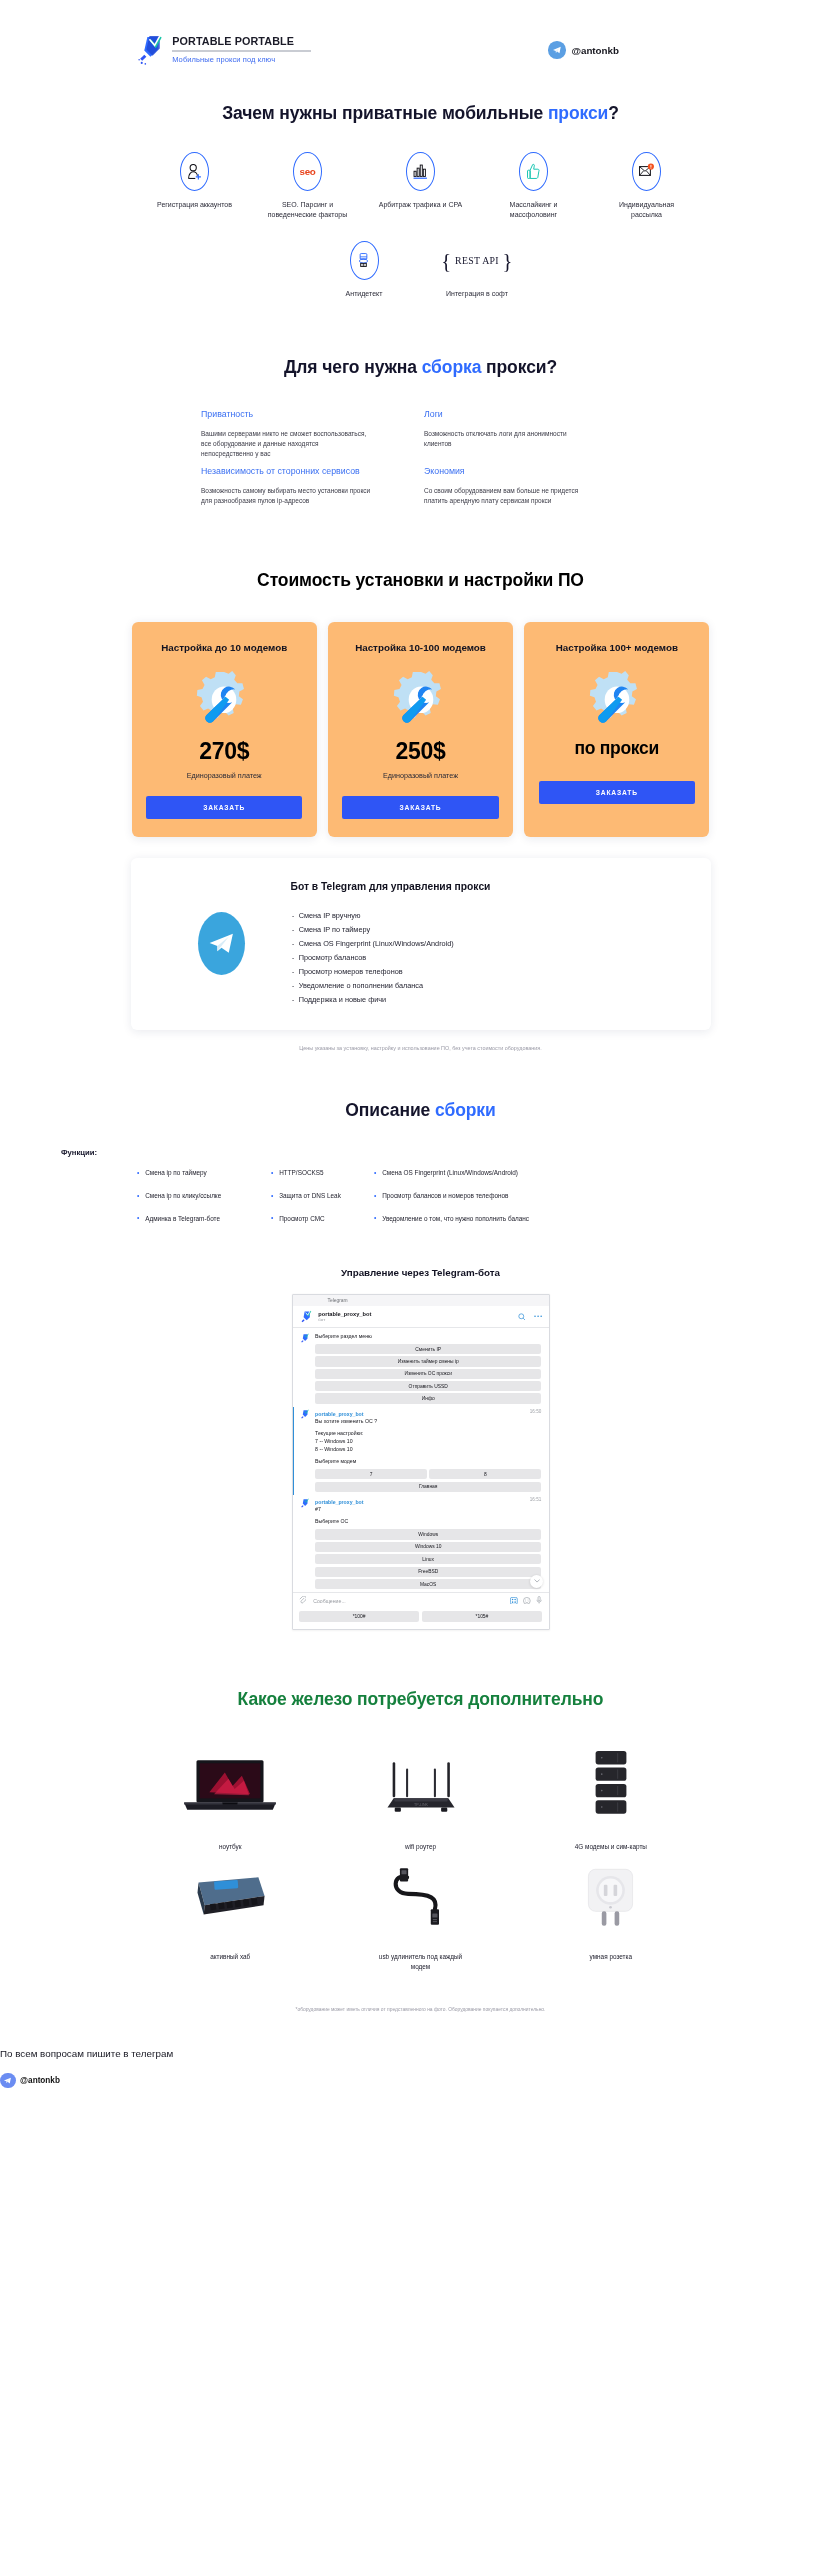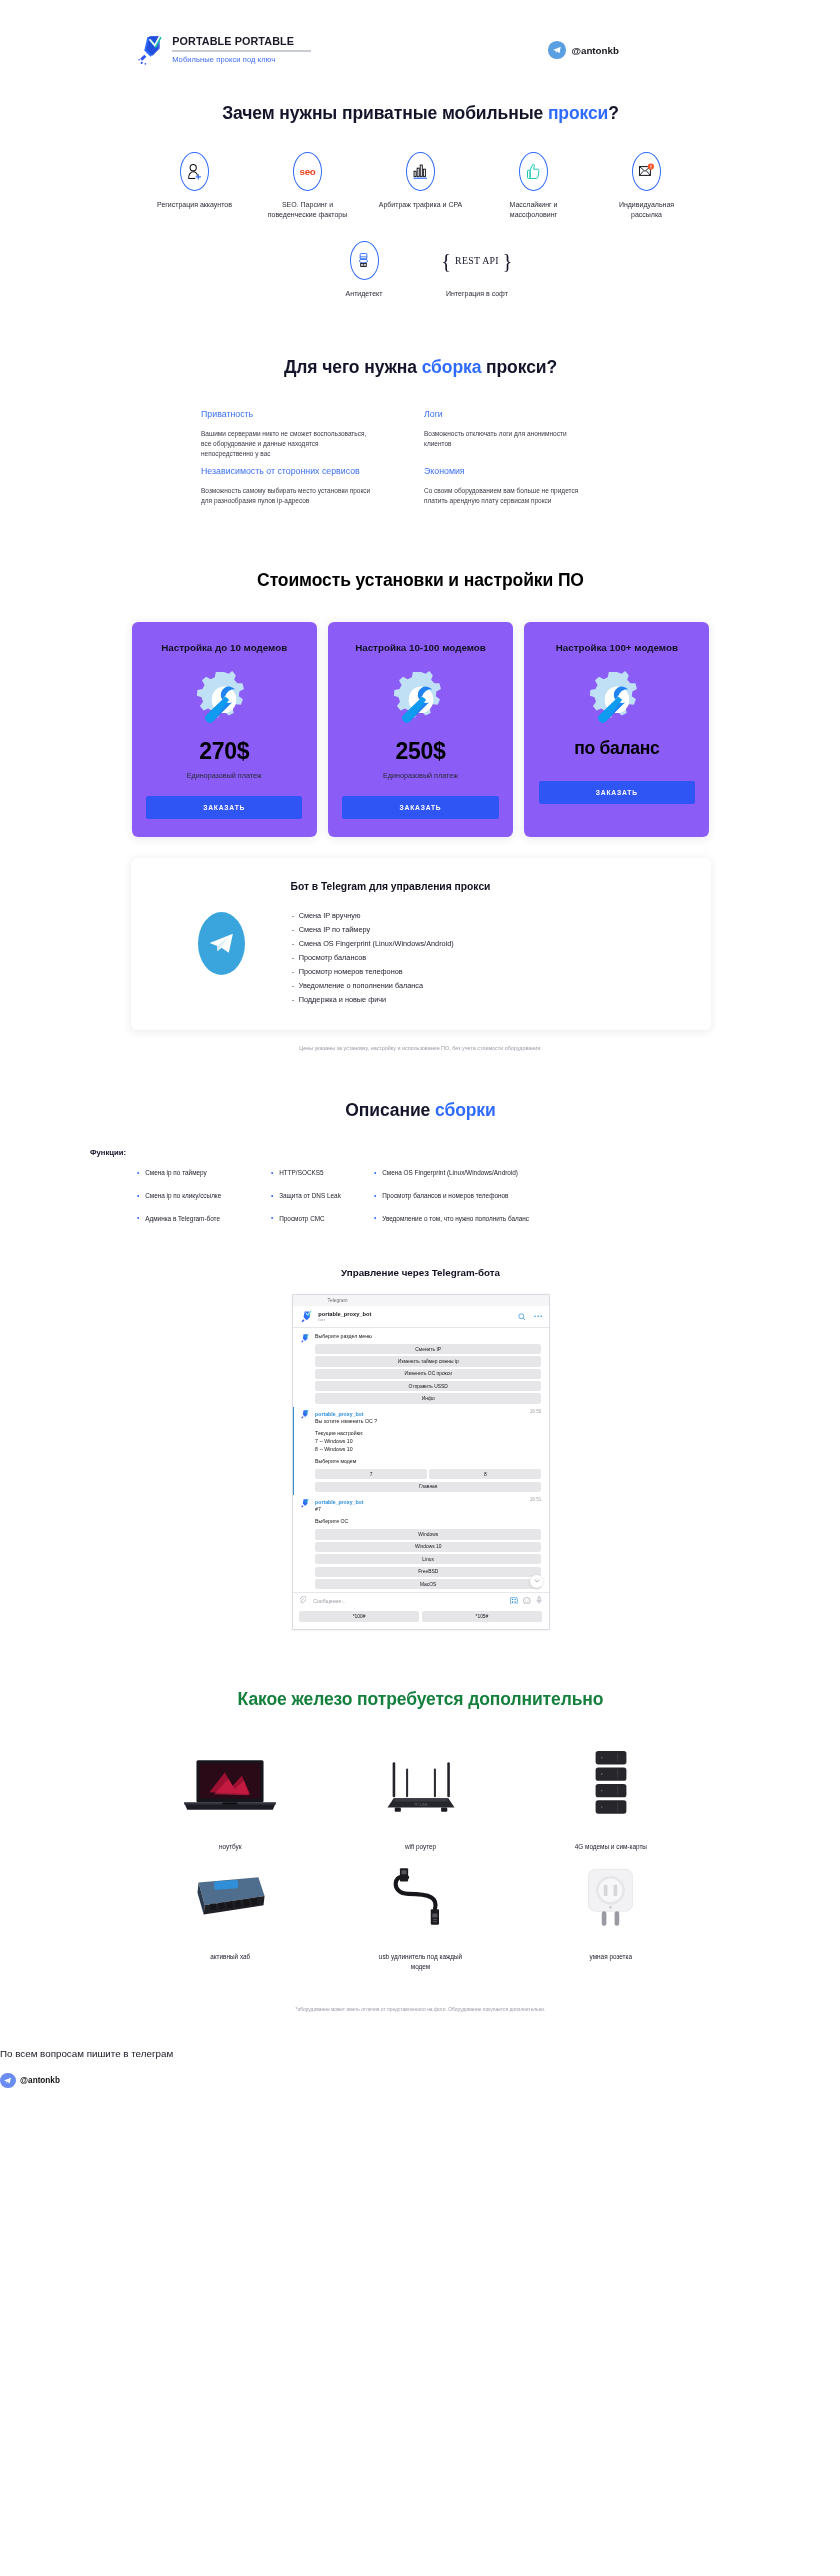--- a/index.html
+++ b/index.html
@@ -84,21 +84,21 @@
   }
   .sb-title { color: #3b70f2; font-size: 8.8px; line-height: 1.35; font-weight: 400; }
   .sb-body { margin-top: 8.2px; font-size: 6.5px; color: #3a3a46; line-height: 1.55; max-width: 170px; }
 
   
   .pricing { padding-top: 64px; }
   .price-cards {
     display: flex; justify-content: center; gap: 11.3px; margin-top: 31px;
   }
   .price-card {
-    width: 185px; background: #8b5cf6; border-radius: 6.2px;
+    width: 185px; background: #fdba74; border-radius: 6.2px;
     box-shadow: 0 1.5px 9.3px rgba(25,38,80,.09);
     padding: 19.6px 14.4px 17.5px 14.4px;
     display: flex; flex-direction: column; align-items: center;
   }
   .price-card h3 { font-size: 9.8px; font-weight: 700; color: #121220; }
   .wrench-wrap { margin: 15.5px 0 6.2px 0; }
   .price-amount { font-size: 23px; font-weight: 800; color: #000; letter-spacing: -0.3px; }
   .price-amount.small { font-size: 17.5px; }
   .price-sub { font-size: 7.2px; color: #2a2a36; margin-top: 5.2px; }
   .order-btn {
@@ -132,21 +132,21 @@
     font-size: 9.3px; color: #1d1d2b;
   }
   .price-note {
     text-align: center; margin-top: 15.5px;
     font-size: 5.4px; color: #9a9aa6;
   }
 
   
   .descr { padding-top: 49px; }
   .func-label {
-    margin: 27px 0 0 90px; font-size: 7.7px; font-weight: 800; color: #15152a;
+    margin: 27px 0 0 61px; font-size: 7.7px; font-weight: 800; color: #15152a;
   }
   .func-cols {
     display: flex; margin: 11.3px 0 0 137px; gap: 0;
   }
   .func-col { flex: 0 0 auto; }
   .func-col.c1 { width: 134px; }
   .func-col.c2 { width: 103px; }
   .func-col.c3 { width: 232px; }
   .func-item {
     position: relative; padding-left: 8.2px;
@@ -427,21 +427,21 @@
         <h3>Настройка 100+ модемов</h3>
         <div class="wrench-wrap">
           <svg width="62" height="64" viewBox="0 0 120 125">
             <path d="M60 8 l9 3 7-5 7 8-3 9 6 7 10 0 3 11-9 5-1 9 8 6-4 11-10-1-6 7 2 10-10 5-7-7-9 2-5 9-11-3 0-10-8-5-9 4-7-9 6-8-3-9-9-3 1-11 10-2 4-8-5-9 8-7 9 5 8-4 2-10z" fill="#bfe0f5"></path>
             <ellipse cx="60" cy="62" rx="24" ry="26" fill="#ffffff"></ellipse>
             <path d="M82 42 a16 16 0 1 0 -6 25 L38 105 a9 9 0 0 1 -13 -12 L63 56 a16 16 0 0 1 19 -14 z" fill="#1f84f2"></path>
             <path d="M70 45 l-9 11 7 6 9 -11 z" fill="#ffffff" opacity=".9"></path>
             <path d="M38 105 a9 9 0 0 1 -13 -12 L63 56 l7 6 z" fill="#0f9bf0"></path>
           </svg>
         </div>
-        <div class="price-amount small">по баланс</div>
+        <div class="price-amount small">по прокси</div>
         <div class="price-sub"></div>
         <button class="order-btn">ЗАКАЗАТЬ</button>
       </div>
     </div>
 
     <div class="botcard-wrap">
       <div class="botcard">
         <div class="bot-logo">
           <svg width="29" height="29" viewBox="0 0 56 56">
             <path d="M5 27 L50 9 L42 46 L28 36 L20 43 L20 33 Z" fill="#ffffff"></path>

